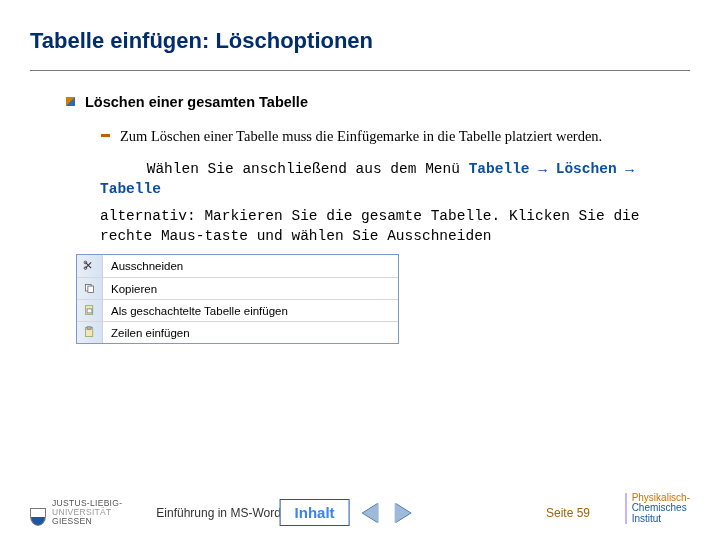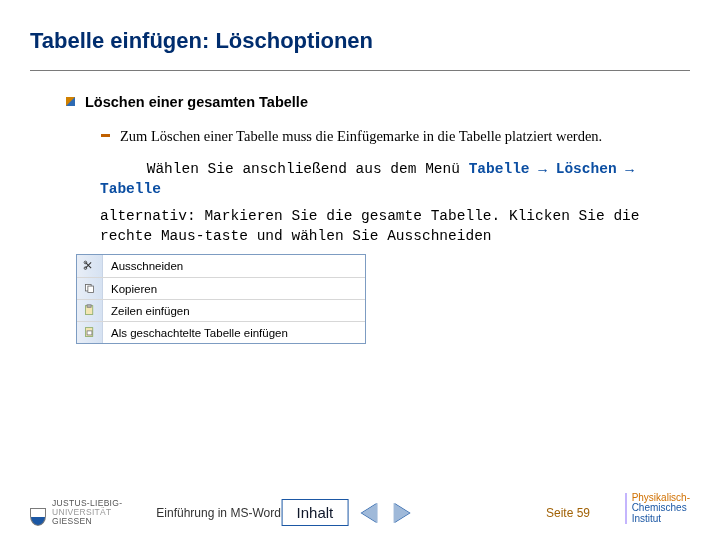--- a/index.html
+++ b/index.html
@@ -33,21 +33,21 @@
   .text { font-size: 14.5px; line-height: 1.35; }
   .text b { font-weight: bold; }
   .blue { color: #0b4ea2; }
   .arrow { font-family: inherit; }
   .para-block { margin-left: 70px; margin-top: 2px; }
   .para-block .text { margin-bottom: 8px; font-family: Liberation Mono, monospace; }
 
   
   .ctxmenu {
     margin-left: 46px; margin-top: 8px;
-    width: 290px;
+    width: 323px;
     border: 1px solid #7d9cc2;
     background: #fff;
     font-size: 11.5px;
   }
   .ctxmenu .row {
     display: flex; align-items: center;
     height: 22px;
     border-top: 1px solid #d7d7d7;
   }
   .ctxmenu .row:first-child { border-top: none; }
@@ -73,22 +73,22 @@
   .uni-text .grey { color: #999; }
   .crest {
     width: 16px; height: 18px;
     border: 1px solid #7a7a7a; border-radius: 0 0 8px 8px / 0 0 10px 10px;
     background: linear-gradient(#fff 50%, #1b57a4 50%);
     position: relative;
   }
   .foot-left { font-size: 12px; color: #333; margin-left: 6px; }
   .center-block { position: absolute; left: 50%; transform: translateX(-60%); display: flex; align-items: center; gap: 10px; }
   .inhalt-btn {
-    border: 1.5px solid #1b57a4; color: #0f172a;
-    padding: 4px 14px; font-size: 15px; font-weight: normal;
+    border: 1.5px solid #1b57a4; color: #3b82f6;
+    padding: 4px 14px; font-size: 15px; font-weight: bold;
     background: #fff; cursor: pointer; text-align: center;
   }
   .nav-tri { width: 22px; height: 22px; display: inline-flex; align-items: center; justify-content: center; cursor: pointer; }
   .tri-left, .tri-right { width: 0; height: 0; border-top: 10px solid transparent; border-bottom: 10px solid transparent; }
   .tri-left { border-right: 16px solid #9fb9d9; filter: drop-shadow(-1px 0 0 #1b57a4); }
   .tri-right { border-left: 16px solid #9fb9d9; filter: drop-shadow(1px 0 0 #1b57a4); }
   .page-num { position: absolute; right: 130px; font-size: 12px; color: #a16207; }
   .inst-logo {
     position: absolute; right: 30px; bottom: 2px;
     font-size: 10px; line-height: 1.05; color: #1b57a4;
@@ -143,36 +143,36 @@
           </svg>
         </span>
       </div>
     <span class="lbl">Kopieren</span>
   </div>
   <div class="row">
     <div class="iconcell">
         <span class="mini-icon">
           <svg viewBox="0 0 16 16">
             <rect x="3" y="2" width="9" height="11" fill="#f3e6b3" stroke="#8a6"></rect>
+            <rect x="5" y="6" width="6" height="5" fill="#fff" stroke="#777"></rect>
+          </svg>
+        </span>
+      </div>
+    <span class="lbl">Als geschachtelte Tabelle einfügen</span>
+  </div>
+  <div class="row">
+    <div class="iconcell">
+        <span class="mini-icon">
+          <svg viewBox="0 0 16 16">
+            <rect x="3" y="2" width="9" height="11" fill="#f3e6b3" stroke="#8a6"></rect>
             <rect x="5" y="1" width="5" height="3" fill="#bbb" stroke="#777"></rect>
           </svg>
         </span>
       </div>
     <span class="lbl">Zeilen einfügen</span>
-  </div>
-  <div class="row">
-    <div class="iconcell">
-        <span class="mini-icon">
-          <svg viewBox="0 0 16 16">
-            <rect x="3" y="2" width="9" height="11" fill="#f3e6b3" stroke="#8a6"></rect>
-            <rect x="5" y="6" width="6" height="5" fill="#fff" stroke="#777"></rect>
-          </svg>
-        </span>
-      </div>
-    <span class="lbl">Als geschachtelte Tabelle einfügen</span>
   </div>
 </div>
 
 <div class="footer">
   <div class="uni-logo">
     <div class="crest"></div>
     <div class="uni-text">
       <div>JUSTUS-LIEBIG-</div>
       <div class="grey">UNIVERSITÄT</div>
       <div>GIESSEN</div>

